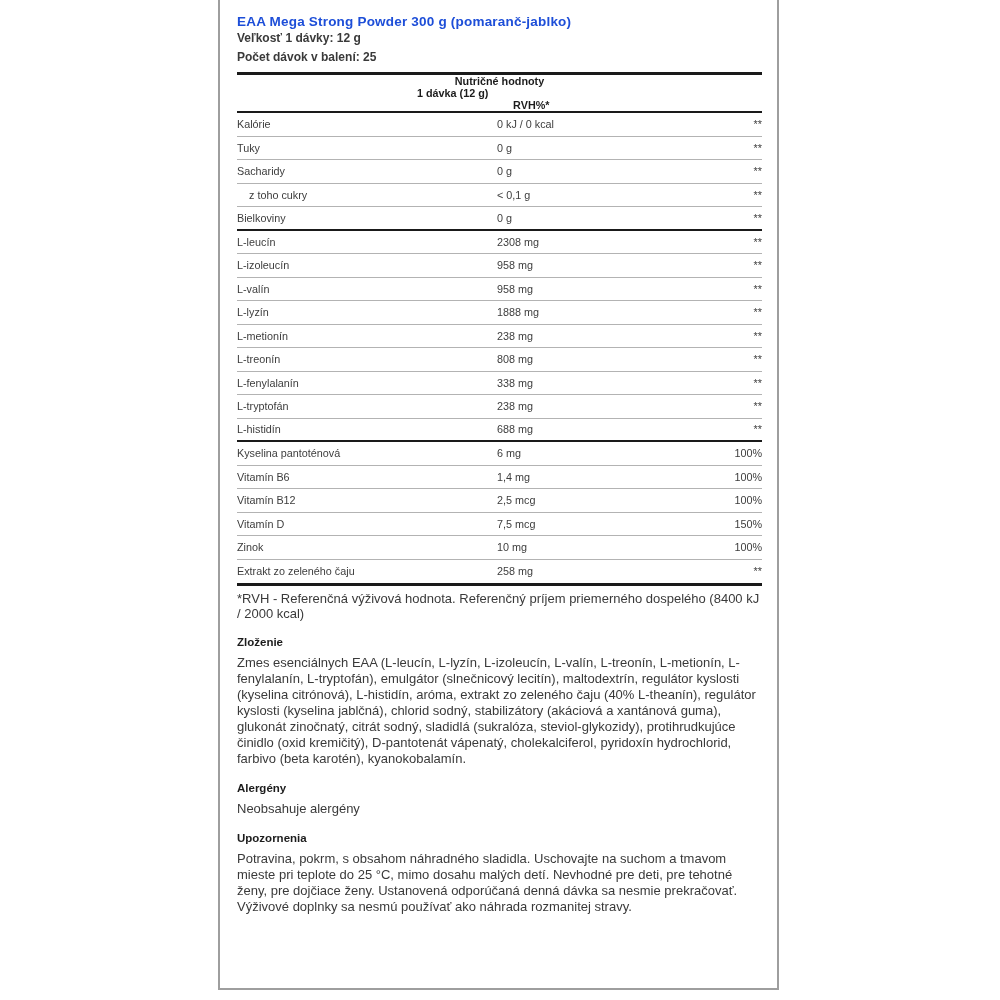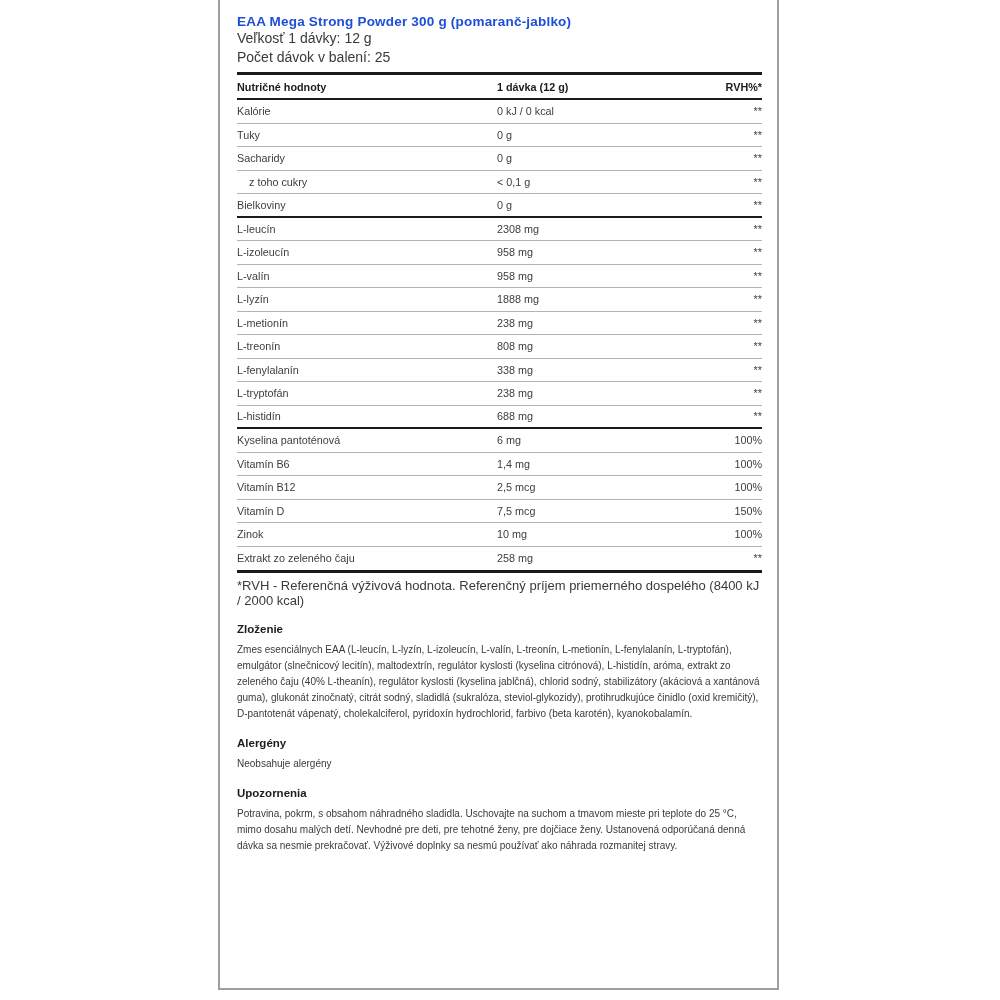--- a/index.html
+++ b/index.html
@@ -20,23 +20,24 @@
     filter: blur(0.3px);
   }
   .product-title {
     font-size: 13.5px;
     font-weight: bold;
     color: #1d4ed8;
     letter-spacing: 0.2px;
     margin-bottom: 0;
   }
   .meta-line {
-    font-size: 14px;
+    font-size: 12px;
     color: #3a3a3a;
     line-height: 19px;
+    font-weight: bold;
   }
   
   .ntable {
     margin-top: 5px;
     border-top: 3px solid #1a1a1a;
     border-bottom: 3px solid #1a1a1a;
     width: 100%;
   }
   .trow {
     display: flex;
@@ -46,20 +47,21 @@
     font-size: 10.8px;
     color: #3d3d3d;
   }
   .trow:last-child { border-bottom: none; }
   .trow.section-end { border-bottom: 2.5px solid #1a1a1a; }
   .thead-row {
     font-weight: bold;
     color: #1c1c1c;
     border-bottom: 2.5px solid #1a1a1a;
     min-height: 25px;
+    flex-direction: column;
   }
   .c-name { flex: 1 1 auto; text-align: left; }
   .c-name.indent { padding-left: 12px; }
   .c-val  { width: 165px; flex: 0 0 auto; text-align: left; padding-right: 10px; }
   .c-rvh  { width: 100px; flex: 0 0 auto; text-align: right; }
   .thead-row .c-name { font-weight: bold; }
   
   .footnote {
     font-size: 13px;
     color: #3a3a3a;
@@ -67,21 +69,21 @@
     margin-top: 6px;
     max-width: 540px;
   }
   .sec-heading {
     font-size: 11.5px;
     font-weight: bold;
     color: #1c1c1c;
     margin-top: 15px;
   }
   .sec-text {
-    font-size: 10px;
+    font-size: 13px;
     color: #3a3a3a;
     line-height: 16px;
     margin-top: 7px;
     max-width: 532px;
   }
 </style>
 </head>
 <body>
 
 <div class="label-box">

